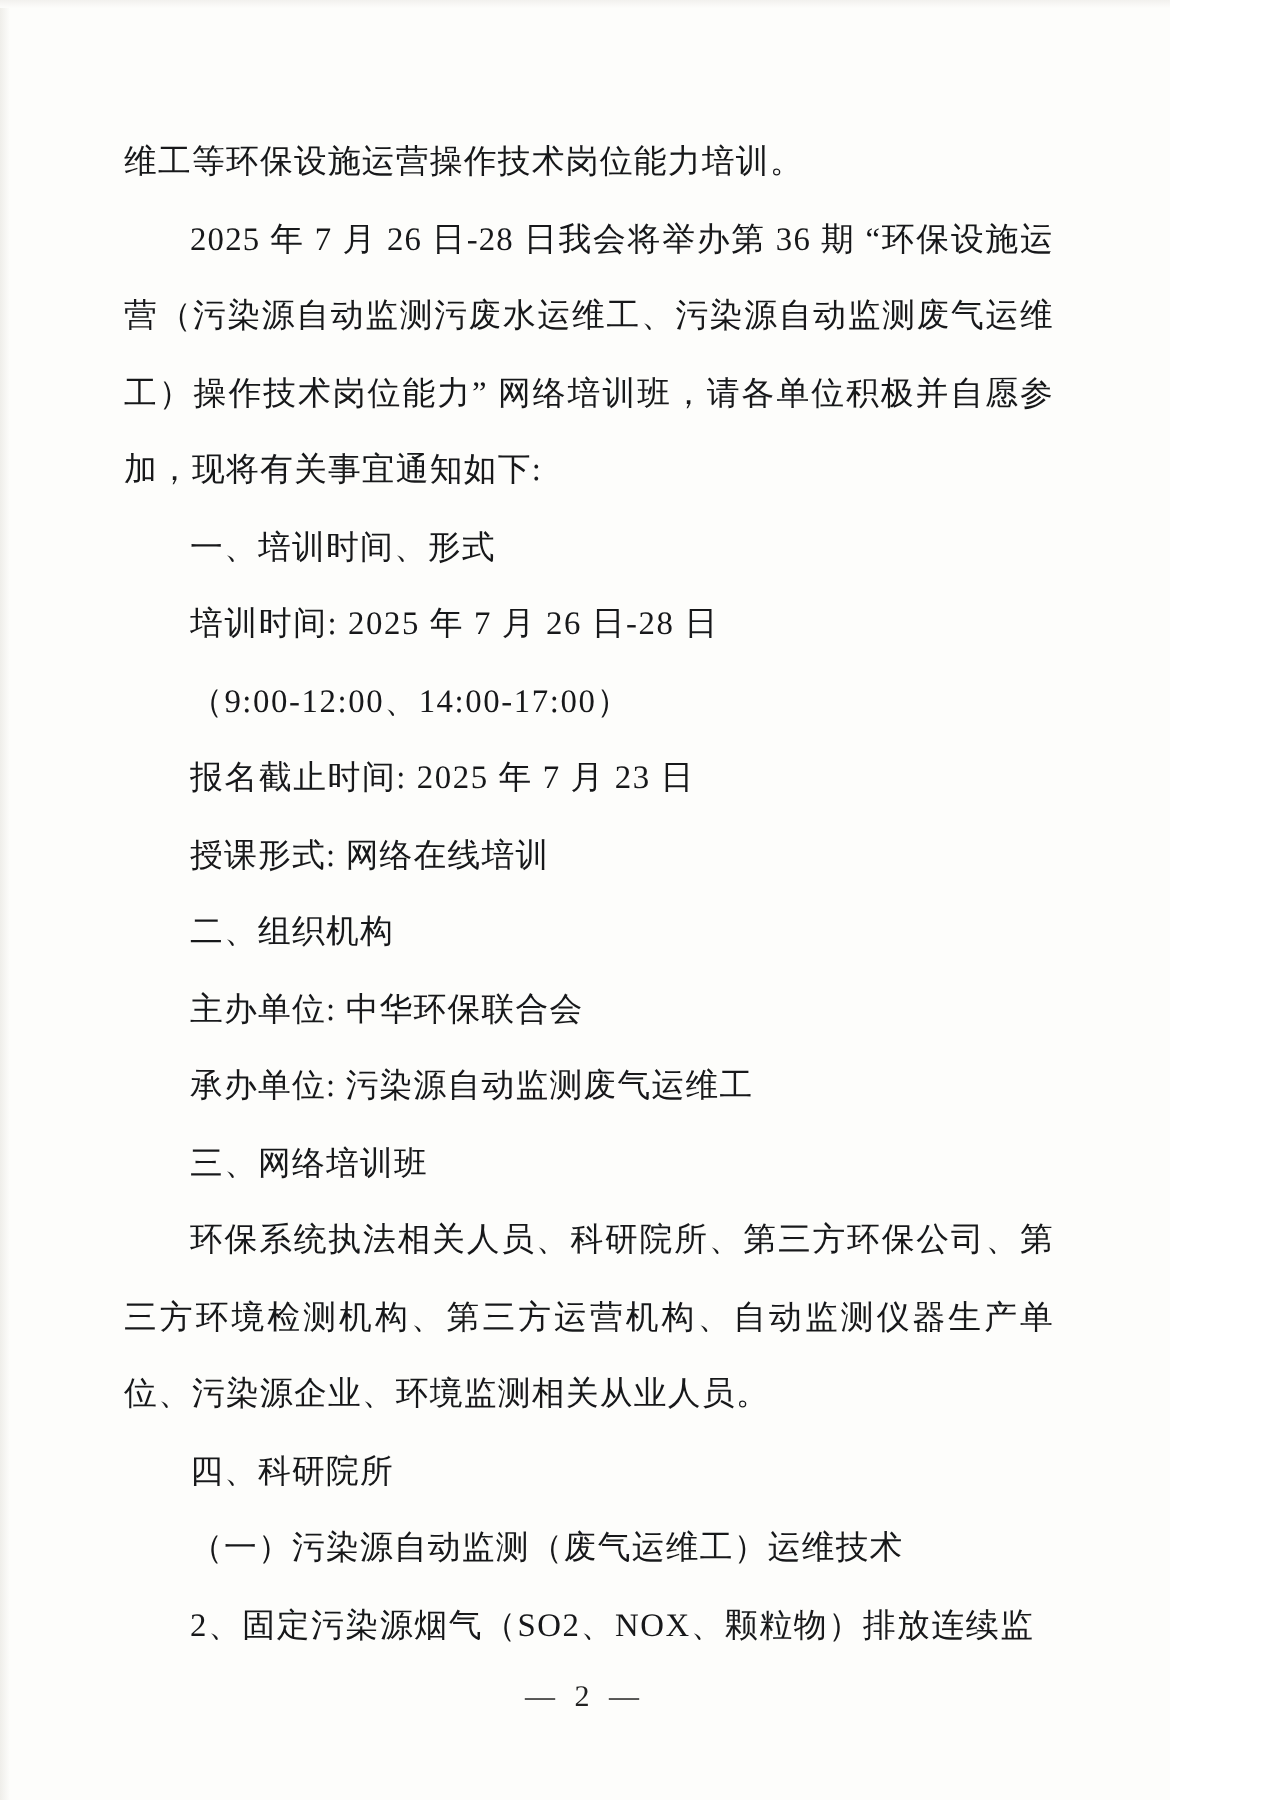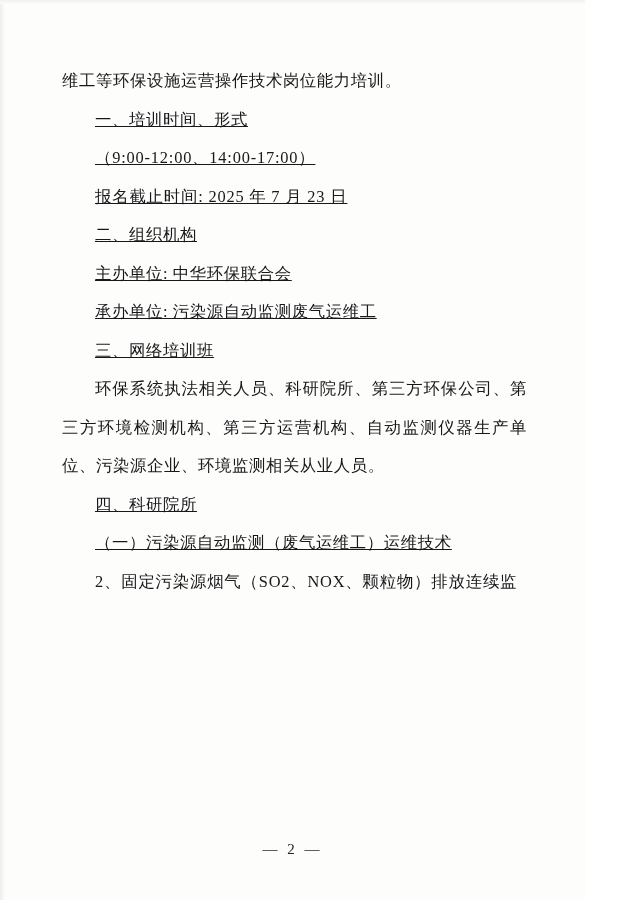--- a/index.html
+++ b/index.html
@@ -31,21 +31,20 @@
   .para {
     margin: 0;
     text-align: justify;
     text-justify: inter-ideograph;
   }
   .indent-1 {
     text-indent: 33px;
   }
   .indent-2 {
     padding-left: 33px;
-    text-decoration: underline;
   }
   .mono-inline {
     font-family: "Liberation Serif", serif;
     letter-spacing: 0.8px;
   }
   .footer {
     position: absolute;
     left: 0;
     right: 0;
     bottom: 42px;
@@ -74,23 +73,26 @@
 </style>
 </head>
 <body>
 
 <div class="page">
   <div class="page-edge-left"></div>
   <div class="page-edge-top"></div>
 
   <div class="doc-body">
     <p class="para">维工等环保设施运营操作技术岗位能力培训。</p>
+    <p class="para indent-1">2025 年 7 月 26 日-28 日我会将举办第 36 期 “环保设施运营（污染源自动监测污废水运维工、污染源自动监测废气运维工）操作技术岗位能力” 网络培训班，请各单位积极并自愿参加，现将有关事宜通知如下:</p>
     <p class="para indent-2">一、培训时间、形式</p>
+    <p class="para indent-2 mono-inline">培训时间: 2025 年 7 月 26 日-28 日</p>
     <p class="para indent-2 mono-inline">（9:00-12:00、14:00-17:00）</p>
     <p class="para indent-2 mono-inline">报名截止时间: 2025 年 7 月 23 日</p>
+    <p class="para indent-2">授课形式: 网络在线培训</p>
     <p class="para indent-2">二、组织机构</p>
     <p class="para indent-2">主办单位: 中华环保联合会</p>
     <p class="para indent-2">承办单位: 污染源自动监测废气运维工</p>
     <p class="para indent-2">三、网络培训班</p>
     <p class="para indent-1">环保系统执法相关人员、科研院所、第三方环保公司、第三方环境检测机构、第三方运营机构、自动监测仪器生产单位、污染源企业、环境监测相关从业人员。</p>
     <p class="para indent-2">四、科研院所</p>
     <p class="para indent-2">（一）污染源自动监测（废气运维工）运维技术</p>
     <p class="para indent-1 mono-inline">2、固定污染源烟气（SO2、NOX、颗粒物）排放连续监</p>
   </div>
 

